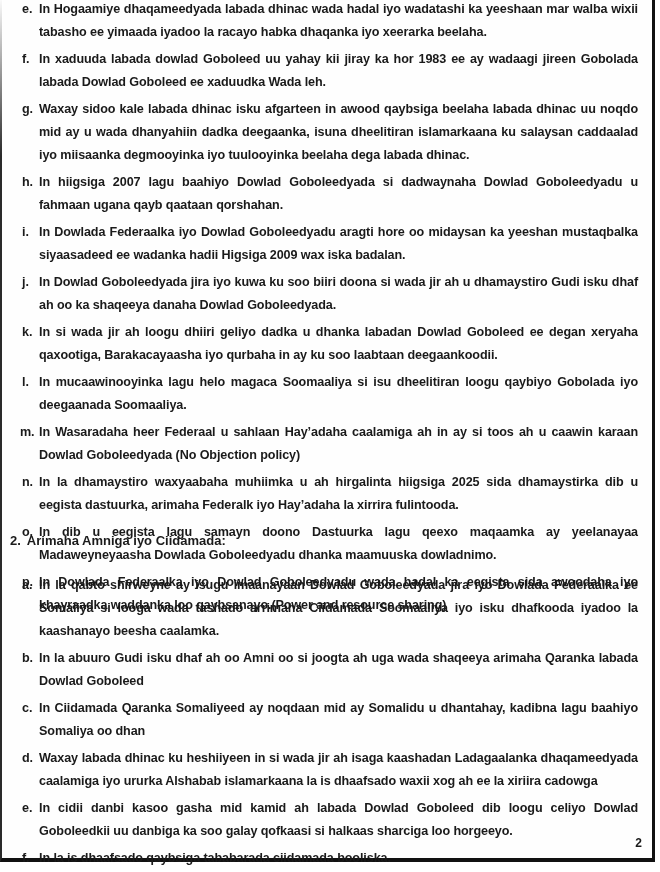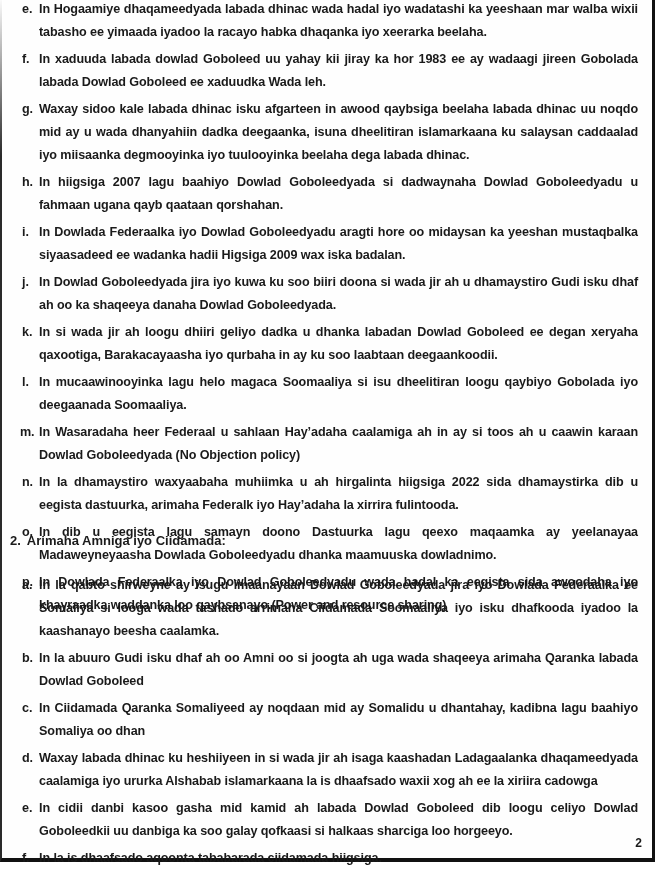--- a/index.html
+++ b/index.html
@@ -119,21 +119,21 @@
     <li class="item">
         <span class="marker">l.</span>
         <span class="text">In mucaawinooyinka lagu helo magaca Soomaaliya si isu dheelitiran loogu qaybiyo Gobolada iyo deegaanada Soomaaliya.</span>
       </li>
     <li class="item">
         <span class="marker wide">m.</span>
         <span class="text">In Wasaradaha heer Federaal u sahlaan Hay’adaha caalamiga ah in ay si toos ah u caawin karaan Dowlad Goboleedyada (No Objection policy)</span>
       </li>
     <li class="item">
         <span class="marker">n.</span>
-        <span class="text">In la dhamaystiro waxyaabaha muhiimka u ah hirgalinta hiigsiga 2022 sida dhamaystirka dib u eegista dastuurka, arimaha Federalk iyo Hay’adaha la xirrira fulintooda.</span>
+        <span class="text">In la dhamaystiro waxyaabaha muhiimka u ah hirgalinta hiigsiga 2025 sida dhamaystirka dib u eegista dastuurka, arimaha Federalk iyo Hay’adaha la xirrira fulintooda.</span>
       </li>
     <li class="item">
         <span class="marker">o.</span>
         <span class="text">In dib u eegista lagu samayn doono Dastuurka lagu qeexo maqaamka ay yeelanayaa Madaweyneyaasha Dowlada Goboleedyadu dhanka maamuuska dowladnimo.</span>
       </li>
     <li class="item">
         <span class="marker">p.</span>
         <span class="text">In Dowlada Federaalka iyo Dowlad Goboleedyadu wada hadal ka eegista sida awoodaha iyo khayraadka waddanka loo qaybsanayo.(Power and resource sharing)</span>
       </li>
   </ol>
@@ -156,18 +156,18 @@
     <li class="item">
         <span class="marker">d.</span>
         <span class="text">Waxay labada dhinac ku heshiiyeen in si wada jir ah isaga kaashadan Ladagaalanka dhaqameedyada caalamiga iyo ururka Alshabab islamarkaana la is dhaafsado waxii xog ah ee la xiriira cadowga</span>
       </li>
     <li class="item">
         <span class="marker">e.</span>
         <span class="text">In cidii danbi kasoo gasha mid kamid ah labada Dowlad Goboleed dib loogu celiyo Dowlad Goboleedkii uu danbiga ka soo galay qofkaasi si halkaas sharciga loo horgeeyo.</span>
       </li>
     <li class="item">
         <span class="marker">f.</span>
-        <span class="text">In la is dhaafsado aqoonta tababarada ciidamada hiigsiga.</span>
+        <span class="text">In la is dhaafsado qaybsiga tababarada ciidamada booliska.</span>
       </li>
   </ol>
 
   <div class="page-number">2</div>
 </div>
 
 </body></html>

